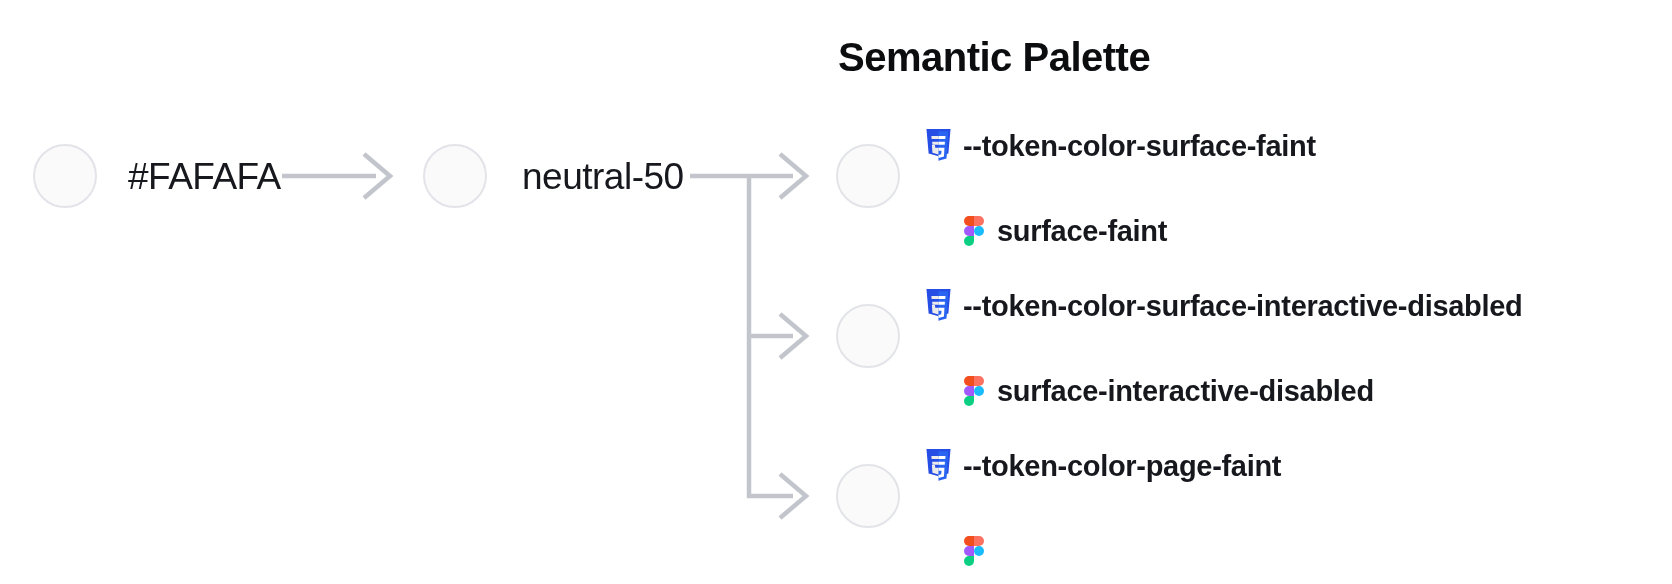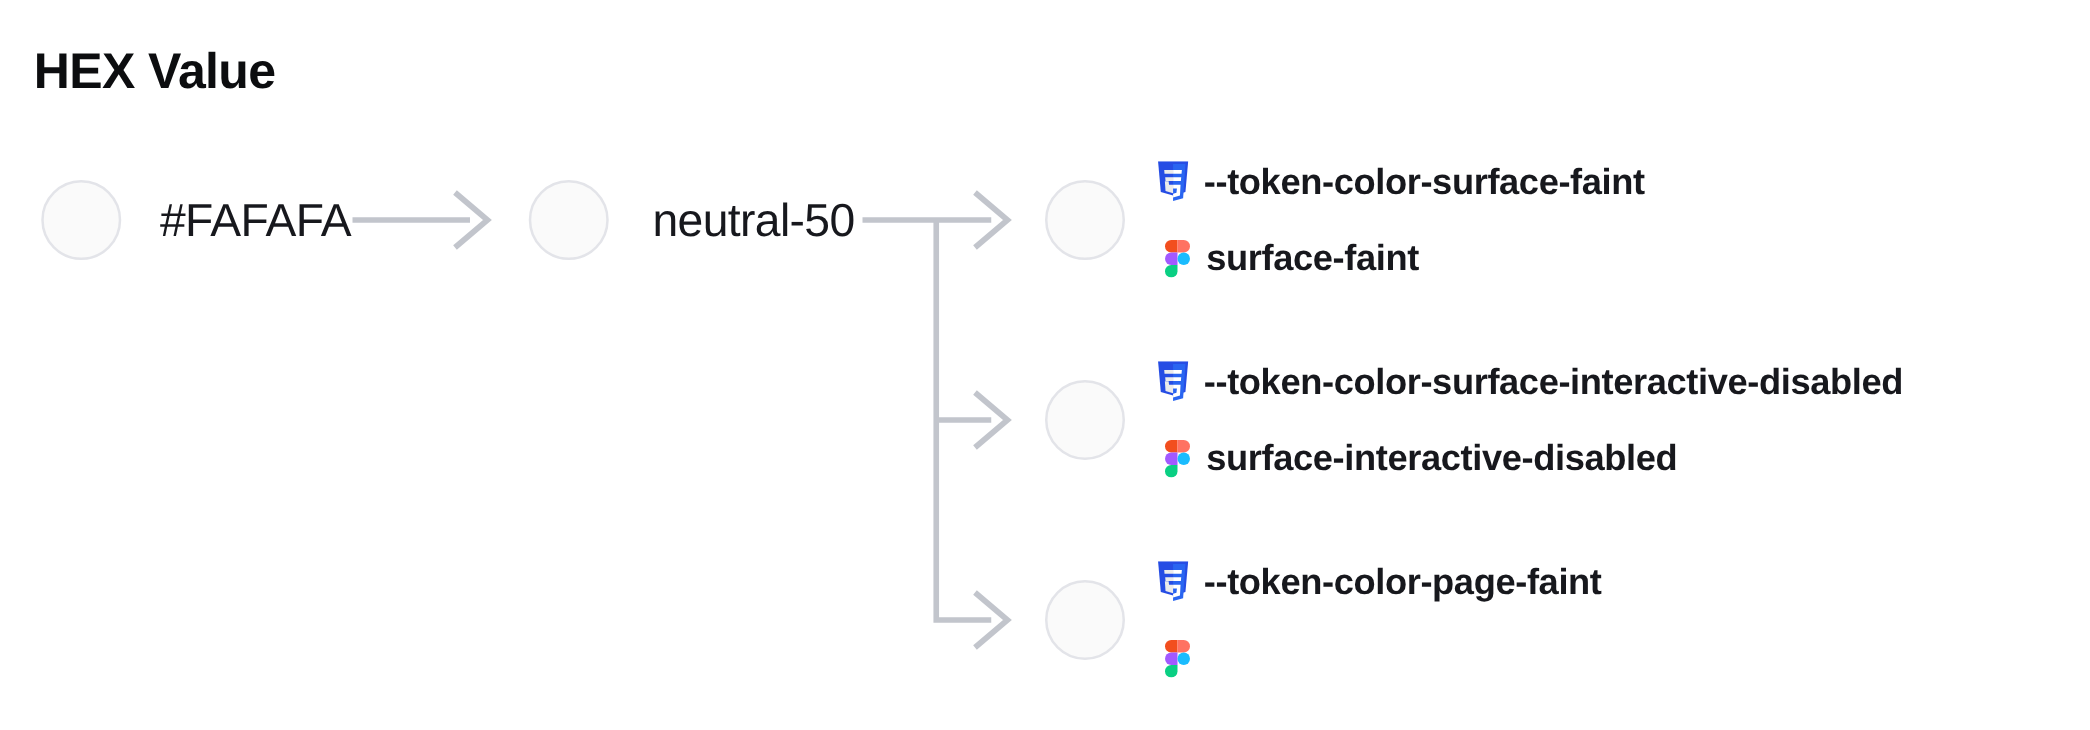--- a/index.html
+++ b/index.html
@@ -36,34 +36,34 @@
     font-size:37px;font-weight:400;letter-spacing:-0.5px;
     color:var(--label-text,#1A1C20);white-space:nowrap;line-height:1;margin-left:20px;
   }
   .sem-row{position:absolute;left:0;width:100%;height:0;}
   .sem-row .swatch{left:836px;top:-32px;}
   .token-line{
     position:absolute;transform:translateY(-50%);
     display:flex;align-items:center;white-space:nowrap;
   }
   .token-line.css-line{left:926px;}
-  .token-line.figma-line{left:932px;}
+  .token-line.figma-line{left:964px;margin-top:24px;}
   .css-line svg{margin-right:12px;flex:0 0 auto;}
   .figma-line svg{margin-right:13px;flex:0 0 auto;}
   .token-label{
     font-size:29px;font-weight:700;letter-spacing:-0.3px;
     color:var(--label-text,#17181D);line-height:1;
   }
 </style>
 </head>
 <body>
 
 <div class="canvas">
 
-  <div class="col-header" style="left:27px">HEX Value</div>
+  <div class="col-header" style="left:838px">Semantic Palette</div>
 
   <svg class="connectors" width="1672" height="584" viewBox="0 0 1672 584">
 
     <path class="cline" d="M282 176 H376"></path>
     <path class="cline" d="M364 154 L390 176 L364 198"></path>
 
     <path class="cline" d="M690 176 H793"></path>
     <path class="cline" d="M780 154 L806 176 L780 198"></path>
     <path class="cline" d="M749 176 V496 H793"></path>
     <path class="cline" d="M749 336 H793"></path>

